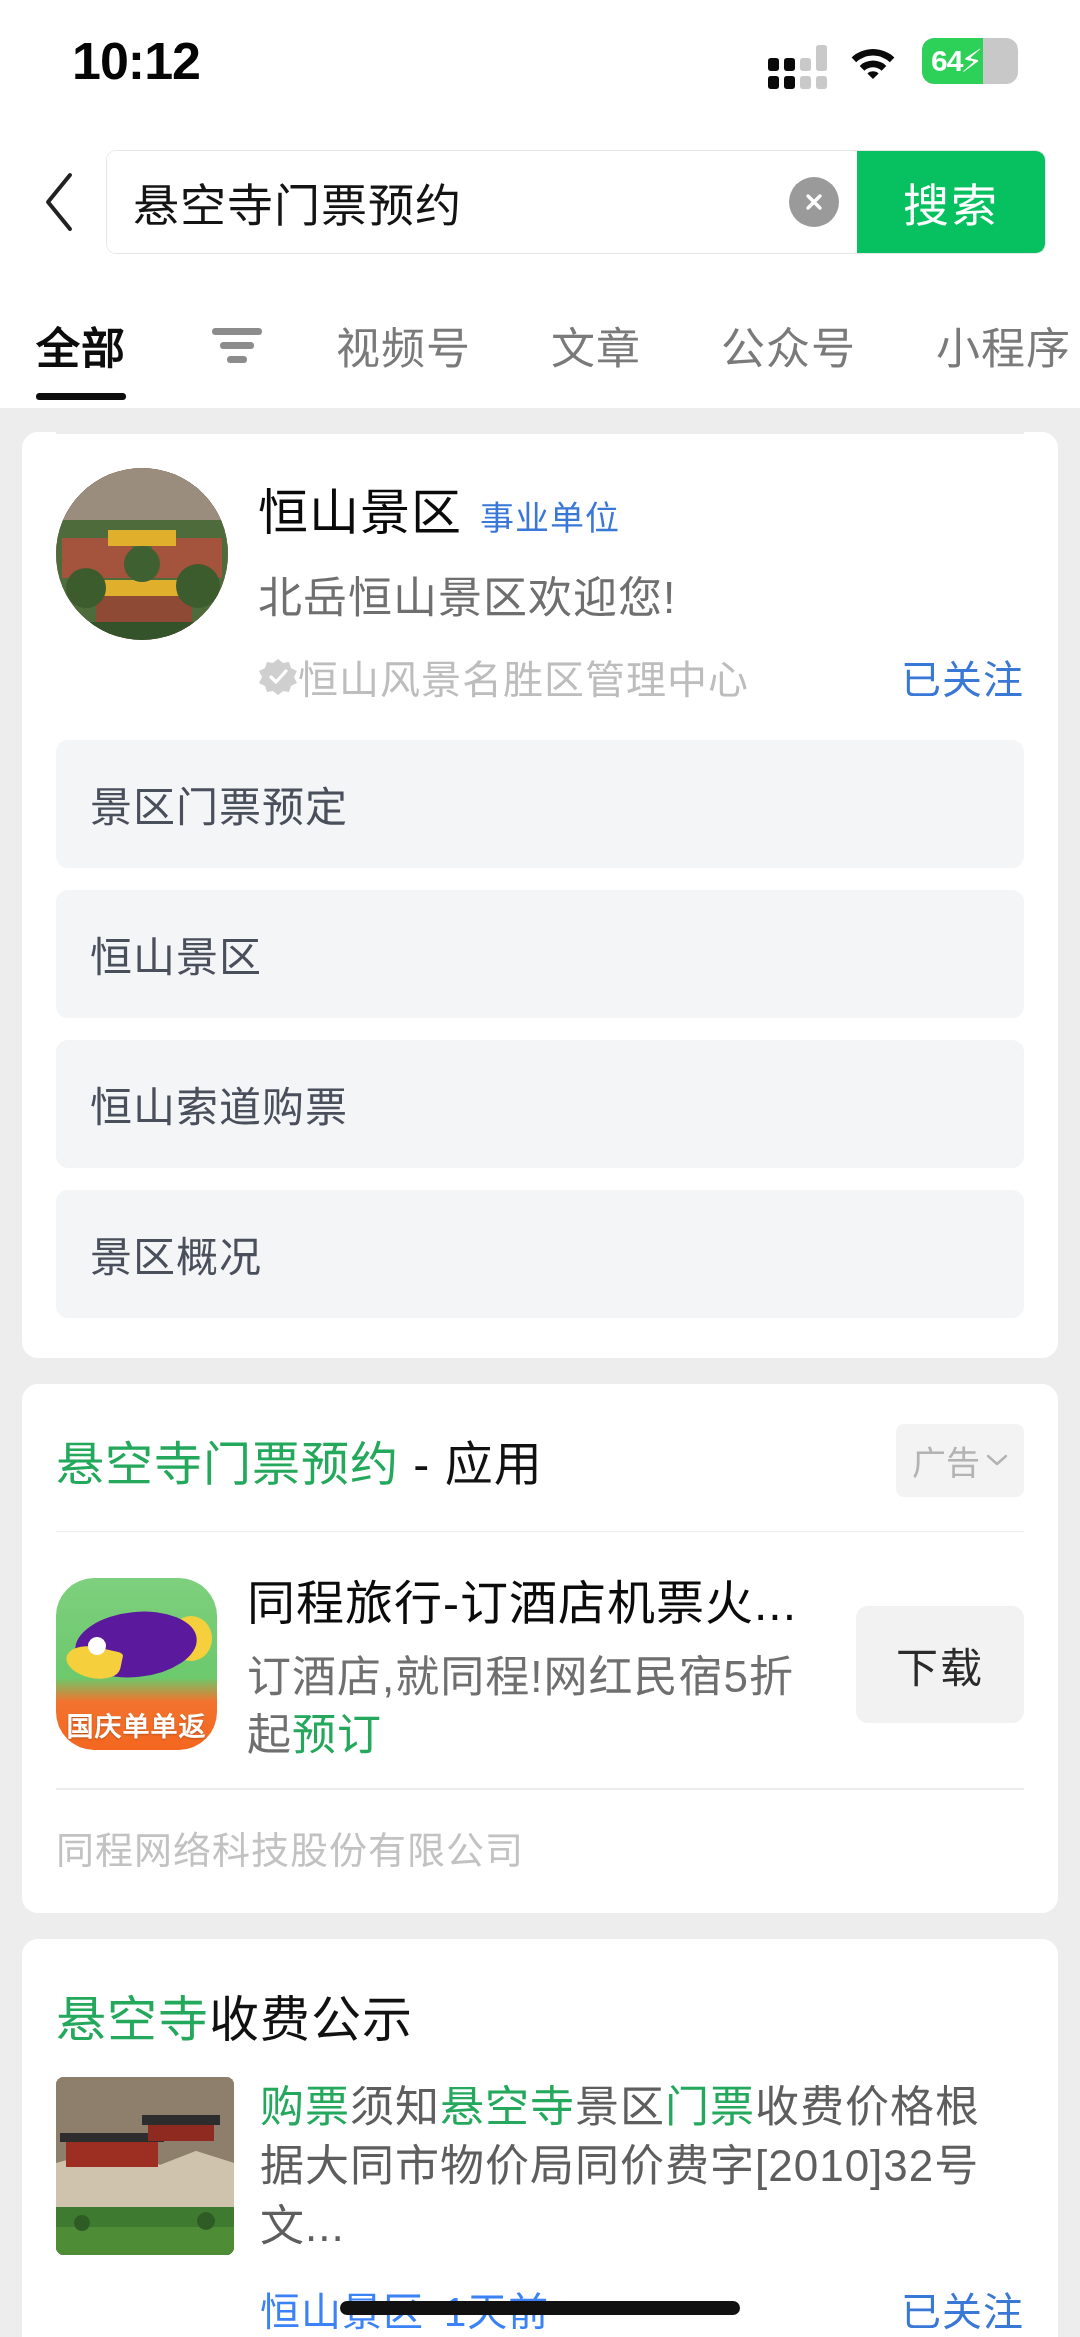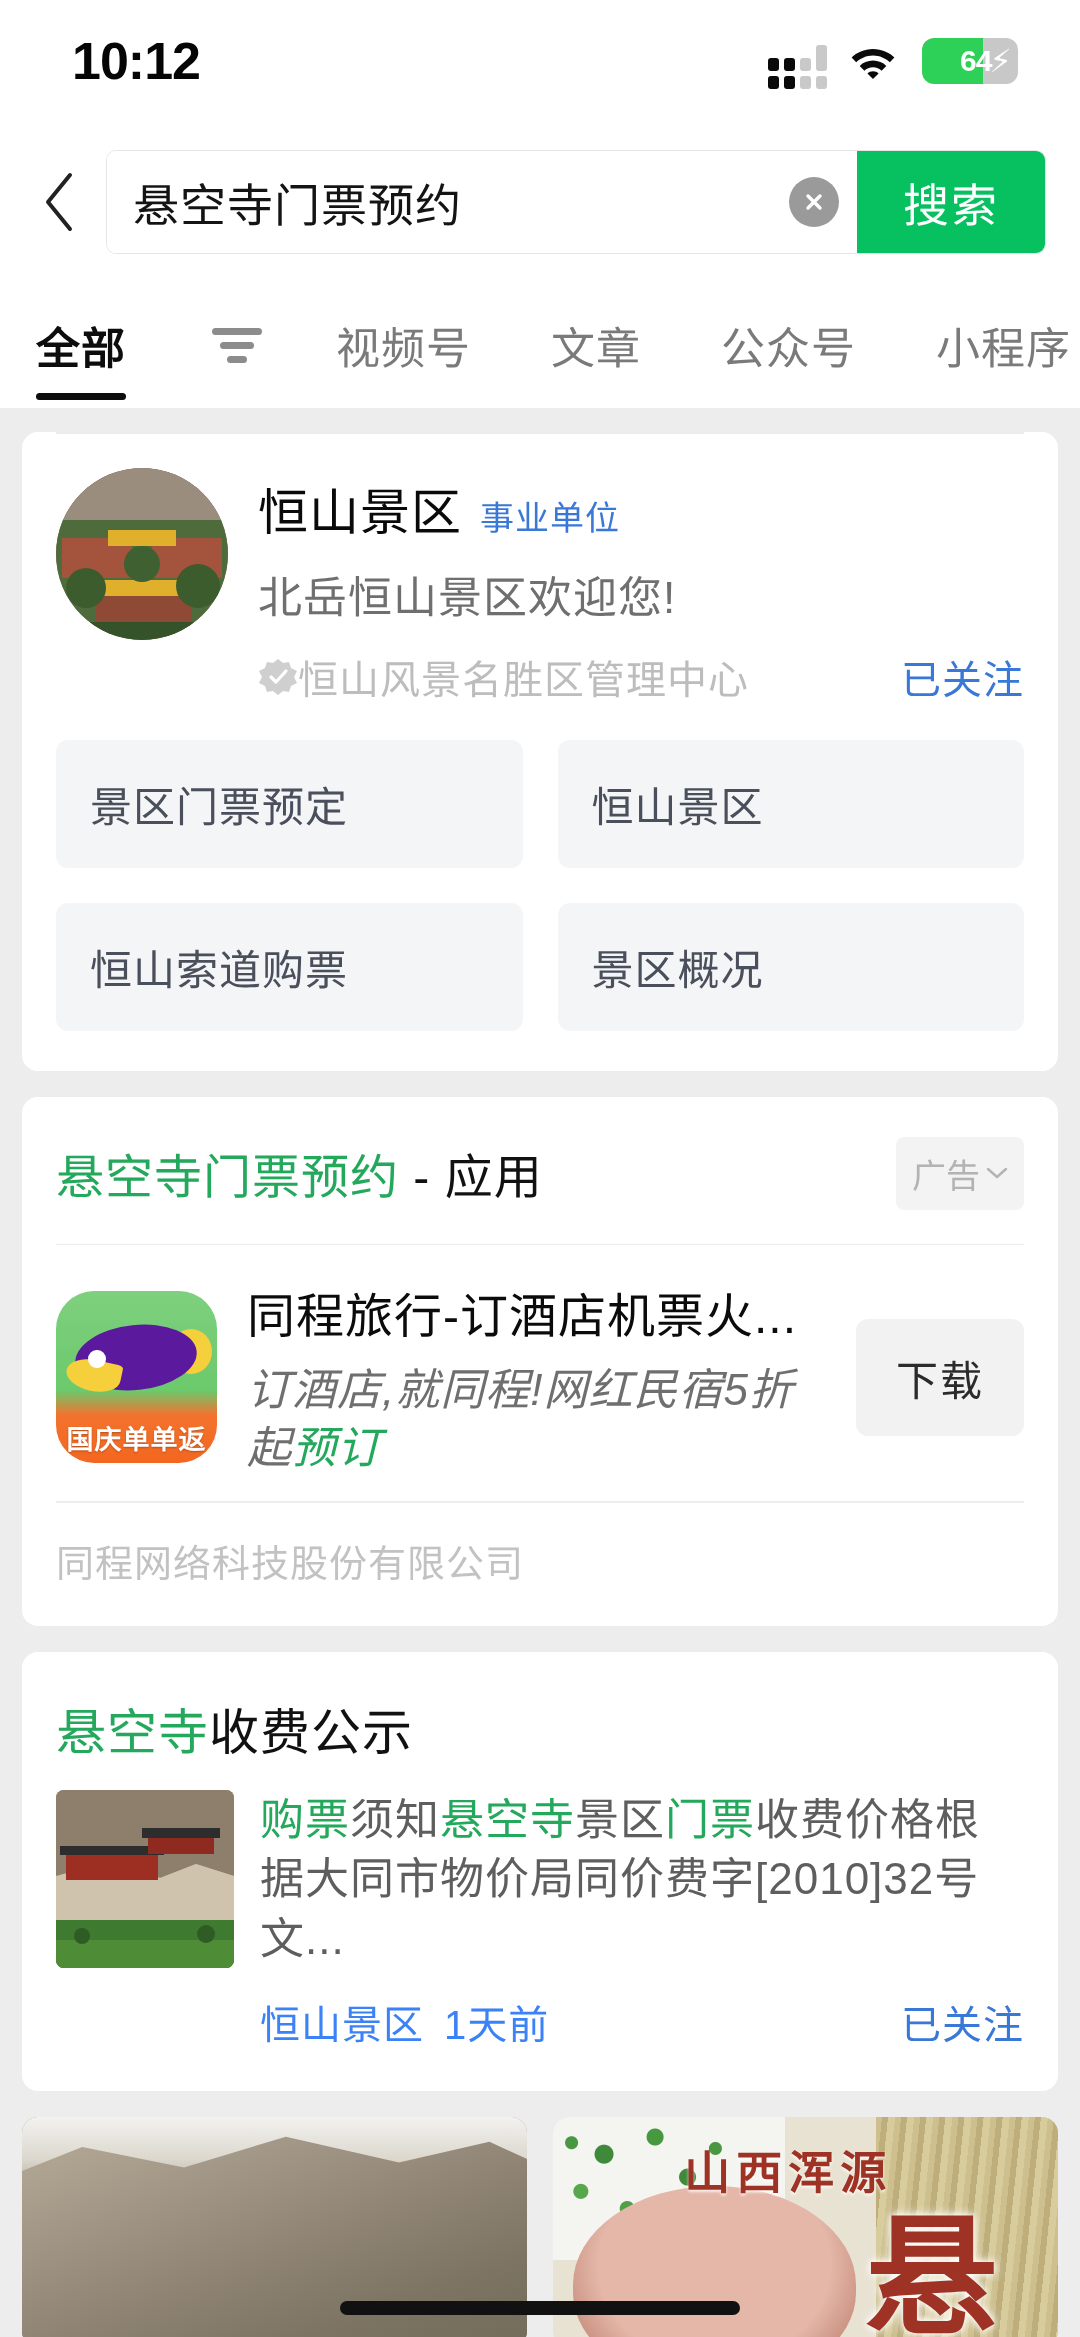--- a/index.html
+++ b/index.html
@@ -38,21 +38,21 @@
     width:96px; height:46px; border-radius:12px; background:#c8c8c8;
     position:relative; display:flex; align-items:center; overflow:hidden;
   }
   .battery::after{
     content:""; position:absolute; right:-9px; top:15px;
     width:8px; height:16px; background:#c8c8c8; border-radius:0 4px 4px 0;
   }
   .batt-fill{ position:absolute; left:0; top:0; bottom:0; width:64%; background:#2dd157; border-radius:12px 0 0 12px; }
   .batt-num{
     position:relative; z-index:2; color:#ffffff; font-size:30px; font-weight:700;
-    padding-left:9px; letter-spacing:-1px;margin-left:29px;
+    padding-left:9px; letter-spacing:-1px;
   }
   .bolt{ position:relative; z-index:2; color:#ffffff; font-size:32px; line-height:1; margin-left:-2px; }
 
   
   .searchbar{
     background:#ffffff; height:160px;
     display:flex; align-items:center; padding:0 34px 0 28px; gap:16px;
   }
   .back{
     width:62px; height:62px; display:flex; align-items:center; justify-content:center;
@@ -135,21 +135,21 @@
   .acc-desc{ font-size:44px; color:#6f6f6f; margin-top:18px; letter-spacing:1px; }
   .acc-verify-row{
     display:flex; align-items:center; justify-content:space-between; margin-top:22px;
   }
   .acc-verify{ display:flex; align-items:center; min-width:0; }
   .verify-ico{ flex:0 0 auto; }
   .acc-org{ font-size:40px; color:#bdbdbd; letter-spacing:1px; white-space:nowrap; }
   .followed{ font-size:40px; color:#3a78d8; flex:0 0 auto; letter-spacing:1px; }
 
   .chips{
-    display:grid; grid-template-columns:1fr 1fr; gap:35px;
+    display:grid; grid-template-columns:1fr; gap:22px;
     padding:24px 34px 40px 34px;
   }
   .chip{
     background:#f4f5f7; border-radius:12px; height:128px;
     display:flex; align-items:center; padding:0 34px;
     font-size:42px; color:#4a4f5c; letter-spacing:1px;
   }
 
   
   .app-row{ display:flex; align-items:center; padding:32px 34px 24px 34px; gap:30px; }
@@ -179,21 +179,21 @@
     position:absolute; left:0; right:0; bottom:0; height:30%;
     display:flex; align-items:center; justify-content:center;
     color:#ffffff; font-size:27px; font-weight:700; letter-spacing:1px;
     text-shadow:0 1px 2px rgba(0,0,0,.25);
   }
   .app-body{ flex:1; min-width:0; }
   .app-name{
     font-size:48px; color:#0b0b0b; letter-spacing:1px;
     white-space:nowrap; overflow:hidden; text-overflow:ellipsis;
   }
-  .app-desc{ font-size:44px; color:#6f6f6f; margin-top:14px; line-height:1.32; letter-spacing:1px;font-style:italic; }
+  .app-desc{ font-size:44px; color:#6f6f6f; margin-top:14px; line-height:1.32; letter-spacing:1px; }
   .dl-btn{
     flex:0 0 auto; background:#f2f2f2; border-radius:12px;
     padding:28px 40px; font-size:42px; color:#2b2b2b; letter-spacing:2px;
   }
   .app-corp{ padding:30px 34px 38px 34px; font-size:38px; color:#c2c2c2; letter-spacing:1px; }
 
   
   .art-title{ padding:40px 34px 26px 34px; font-size:50px; letter-spacing:1px; color:#111111; }
   .art-row{ display:flex; padding:0 34px 0 34px; gap:26px; }
   .art-thumb{

